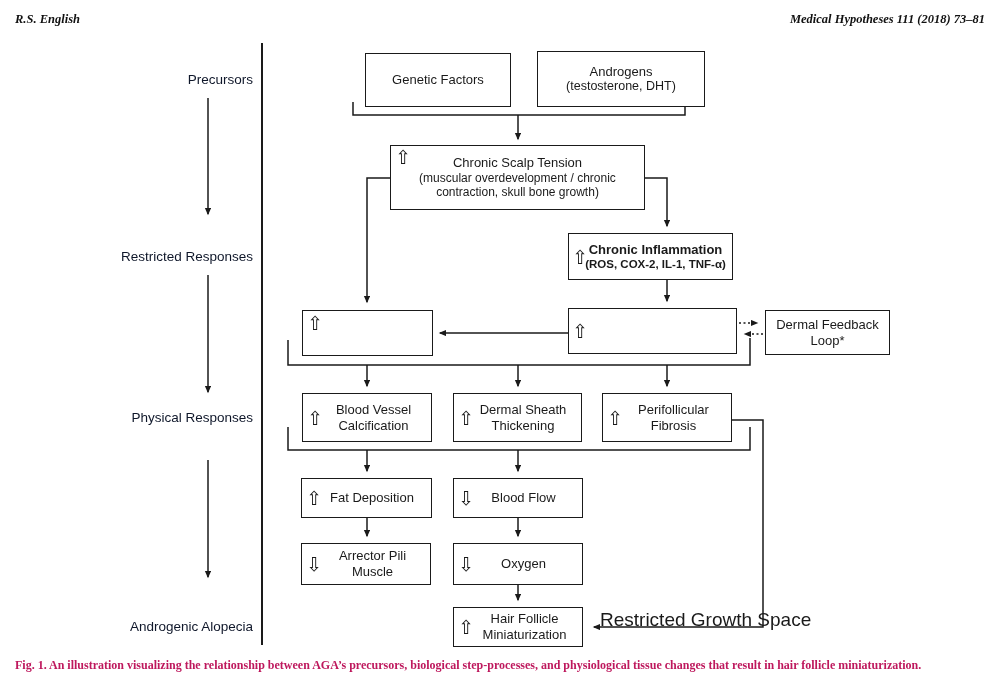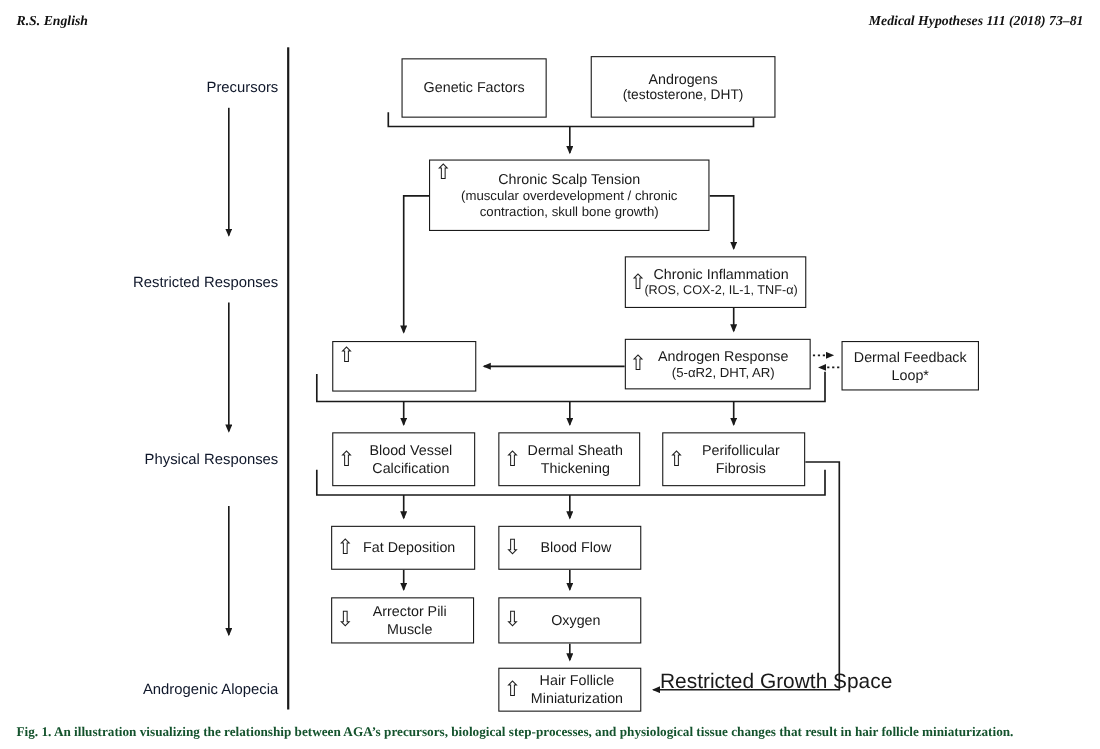--- a/index.html
+++ b/index.html
@@ -19,30 +19,30 @@
 
   .divider{position:absolute;left:261px;top:43px;width:2px;height:602px;background:#1a1a1a;z-index:1;}
 
   .stage{position:absolute;right:747px;white-space:nowrap;text-align:right;
          font-size:13.5px;color:#0f172a;z-index:2;}
 
   .box{position:absolute;background:#fff;border:1.5px solid #1a1a1a;z-index:2;
        display:flex;align-items:center;justify-content:center;box-sizing:border-box;}
   .box .content{width:100%;text-align:center;font-size:13px;line-height:1.22;padding:0 3px;box-sizing:border-box;}
   .box .sub{font-size:11.5px;line-height:1.2;display:block;}
-  .box.pad-arrow .content{padding-left:15px;}
+  .box.pad-arrow .content{padding-left:15px;font-weight:bold;}
   .trend{position:absolute;left:4px;top:50%;transform:translateY(-50%);
          font-family:"DejaVu Sans",sans-serif;font-size:19px;line-height:1;z-index:3;}
   .trend.at-top{top:2px;transform:none;}
 
   .annotation{position:absolute;font-size:19px;z-index:2;white-space:nowrap;}
 
   
   .caption{position:absolute;left:15px;top:658px;width:975px;white-space:nowrap;
-           font-family:"Liberation Serif",serif;font-weight:bold;font-size:12px;color:#14532d;}
+           font-family:"Liberation Serif",serif;font-weight:bold;font-size:12px;color:#be185d;}
 </style>
 </head>
 <body>
 
 <div class="runhead">
   <span class="author">R.S. English</span>
   <span class="journal">Medical Hypotheses 111 (2018) 73–81</span>
 </div>
 
 <div class="fig">
@@ -87,21 +87,21 @@
     <path d="M732,420 L763,420 L763,627 L594,627" marker-end="url(#arr)"></path>
   </svg>
 
   <div class="divider"></div>
 
   <div class="stage" style="top:72px">Precursors</div>
   <div class="stage" style="top:249px">Restricted Responses</div>
   <div class="stage" style="top:410px">Physical Responses</div>
   <div class="stage" style="top:619px">Androgenic Alopecia</div>
 
-  <div class="box" style="left:365px;top:53px;width:132px;height:54px">
+  <div class="box" style="left:365px;top:53px;width:146px;height:54px">
     <div class="content">Genetic Factors</div>
   </div>
 
   <div class="box" style="left:537px;top:51px;width:168px;height:56px">
     <div class="content">
       <span>Androgens</span>
       <span class="sub" style="font-size:12.5px">(testosterone, DHT)</span>
     </div>
   </div>
 
@@ -120,24 +120,20 @@
       <span class="sub">(ROS, COX-2, IL-1, TNF-α)</span>
     </div>
   </div>
 
   <div class="box" style="left:302px;top:310px;width:131px;height:46px">
     <span class="trend at-top" style="top:3px">⇧</span>
   </div>
 
   <div class="box pad-arrow" style="left:568px;top:308px;width:169px;height:46px">
     <span class="trend" style="left:3px">⇧</span>
-    <div class="content" style="padding-left:13px">
-      <span>Androgen Response</span>
-      <span class="sub" style="font-size:12px">(5-αR2, DHT, AR)</span>
-    </div>
   </div>
 
   <div class="box" style="left:765px;top:310px;width:125px;height:45px">
     <div class="content">Dermal Feedback Loop*</div>
   </div>
 
   <div class="box" style="left:302px;top:393px;width:130px;height:49px">
     <span class="trend">⇧</span>
     <div class="content" style="padding-left:16px">Blood Vessel Calcification</div>
   </div>

